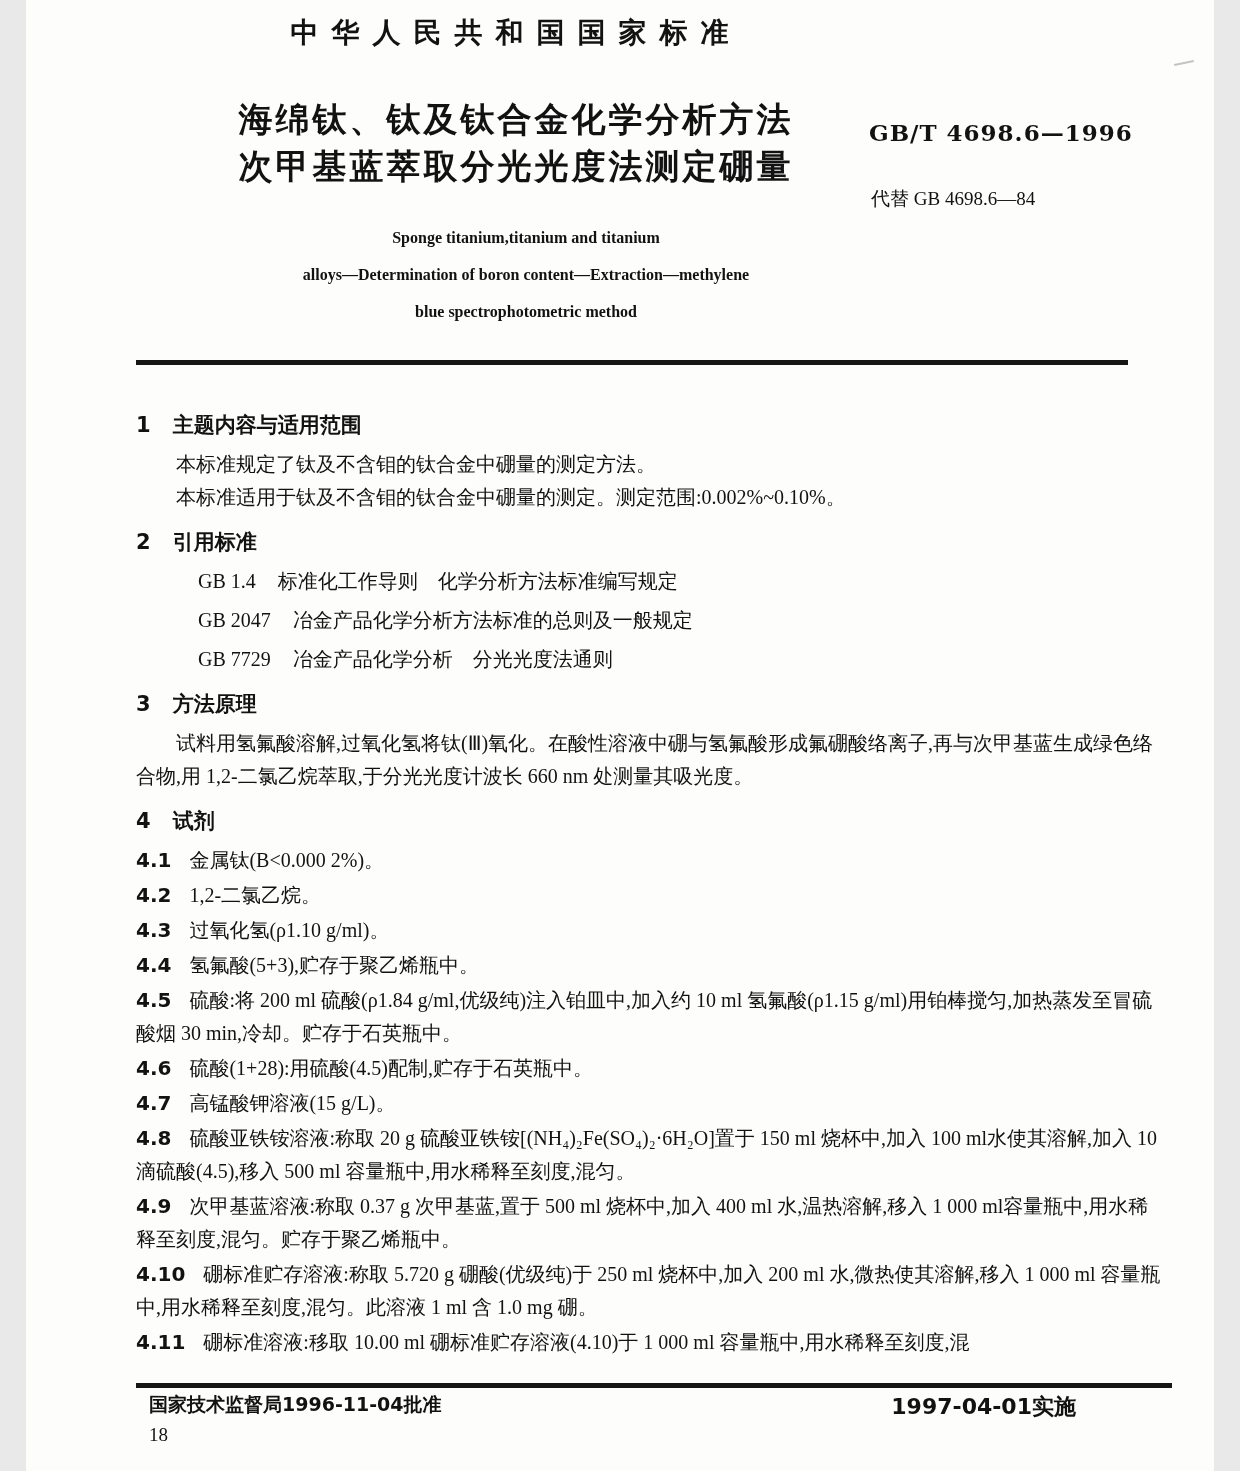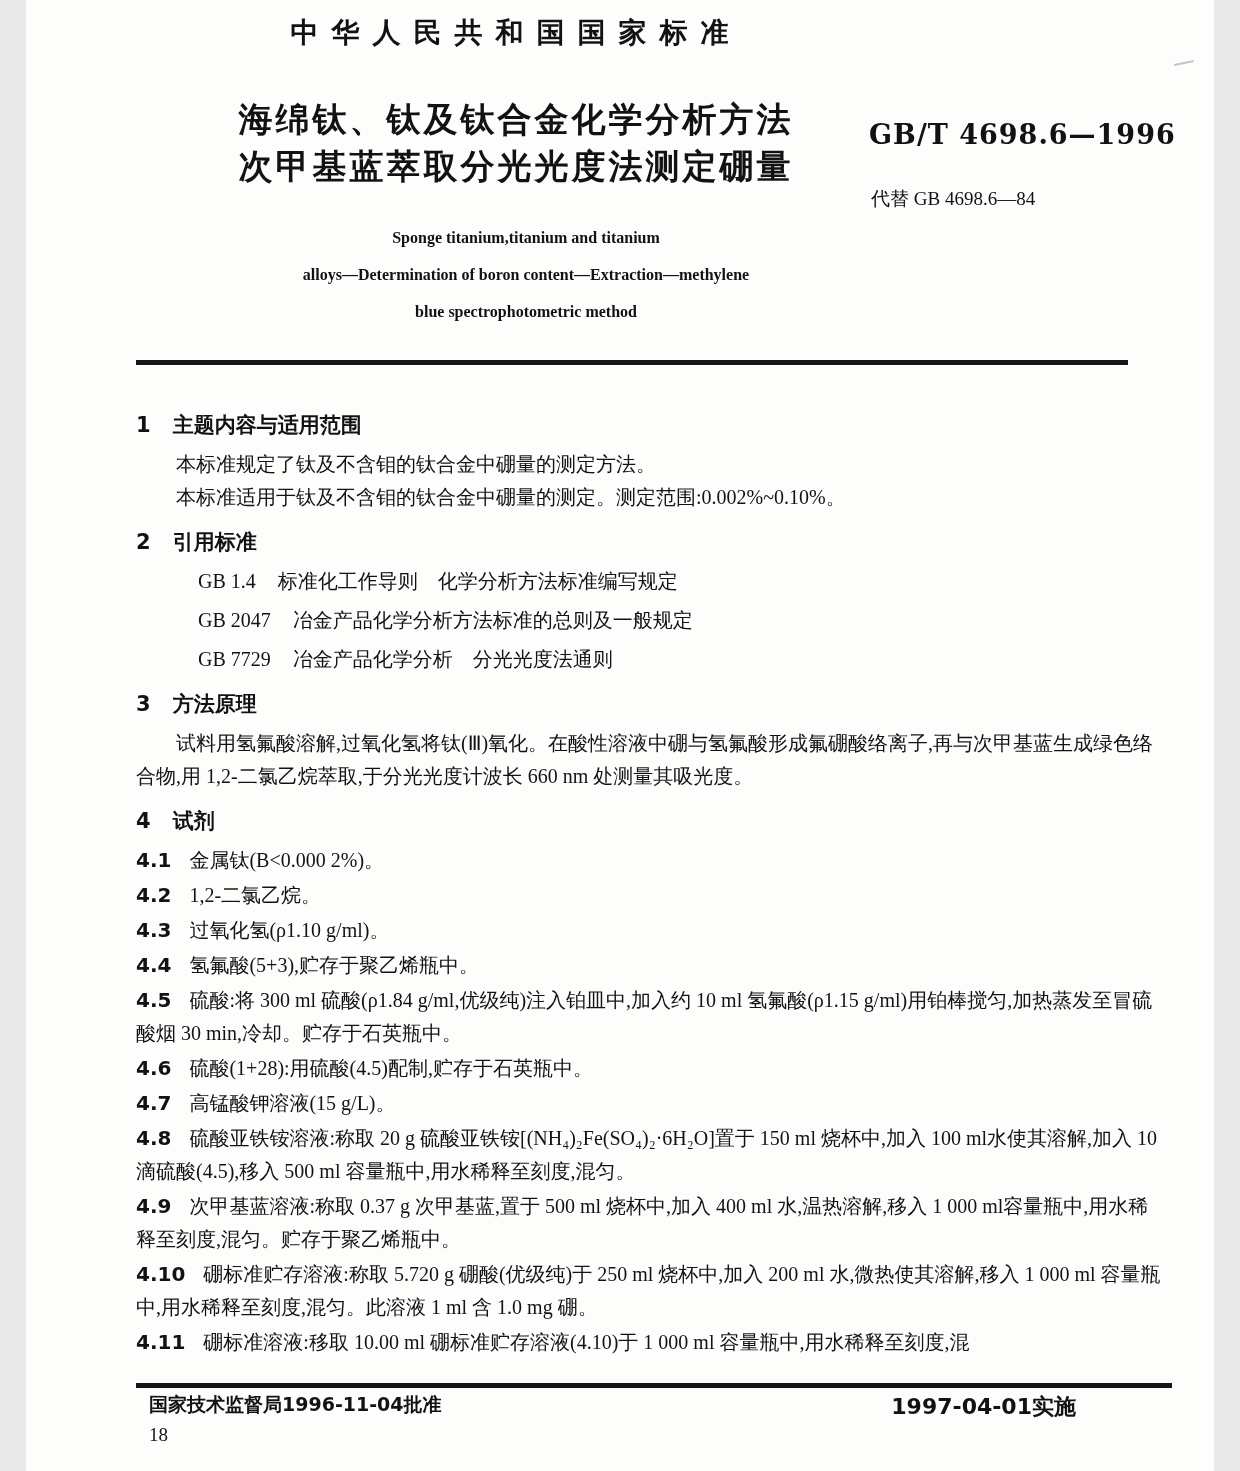--- a/index.html
+++ b/index.html
@@ -36,21 +36,21 @@
     letter-spacing: 3px;
     white-space: nowrap;
   }
   .title-line.l1 { top: 97px; }
   .title-line.l2 { top: 144px; }
   .std-number {
     position: absolute;
     left: 843px; top: 119px;
     font-family: "DejaVu Serif", serif;
     font-weight: bold;
-    font-size: 27px;
+    font-size: 23px;
     letter-spacing: 1px;
     white-space: nowrap;
   }
   .std-replaces {
     position: absolute;
     left: 845px; top: 186px;
     font-size: 19px;
     white-space: nowrap;
   }
   .english-title {
@@ -177,21 +177,21 @@
     <p class="item">
       <span class="item-no">4.2</span><span>1,2-二氯乙烷。</span>
     </p>
     <p class="item">
       <span class="item-no">4.3</span><span>过氧化氢(ρ1.10 g/ml)。</span>
     </p>
     <p class="item">
       <span class="item-no">4.4</span><span>氢氟酸(5+3),贮存于聚乙烯瓶中。</span>
     </p>
     <p class="item">
-      <span class="item-no">4.5</span><span>硫酸:将 300 ml 硫酸(ρ1.84 g/ml,优级纯)注入铂皿中,加入约 10 ml 氢氟酸(ρ1.15 g/ml)用铂棒搅匀,加热蒸发至冒硫酸烟 30 min,冷却。贮存于石英瓶中。</span>
+      <span class="item-no">4.5</span><span>硫酸:将 200 ml 硫酸(ρ1.84 g/ml,优级纯)注入铂皿中,加入约 10 ml 氢氟酸(ρ1.15 g/ml)用铂棒搅匀,加热蒸发至冒硫酸烟 30 min,冷却。贮存于石英瓶中。</span>
     </p>
     <p class="item">
       <span class="item-no">4.6</span><span>硫酸(1+28):用硫酸(4.5)配制,贮存于石英瓶中。</span>
     </p>
     <p class="item">
       <span class="item-no">4.7</span><span>高锰酸钾溶液(15 g/L)。</span>
     </p>
     <p class="item">
       <span class="item-no">4.8</span><span>硫酸亚铁铵溶液:称取 20 g 硫酸亚铁铵[(NH₄)₂Fe(SO₄)₂·6H₂O]置于 150 ml 烧杯中,加入 100 ml水使其溶解,加入 10 滴硫酸(4.5),移入 500 ml 容量瓶中,用水稀释至刻度,混匀。</span>
     </p>

